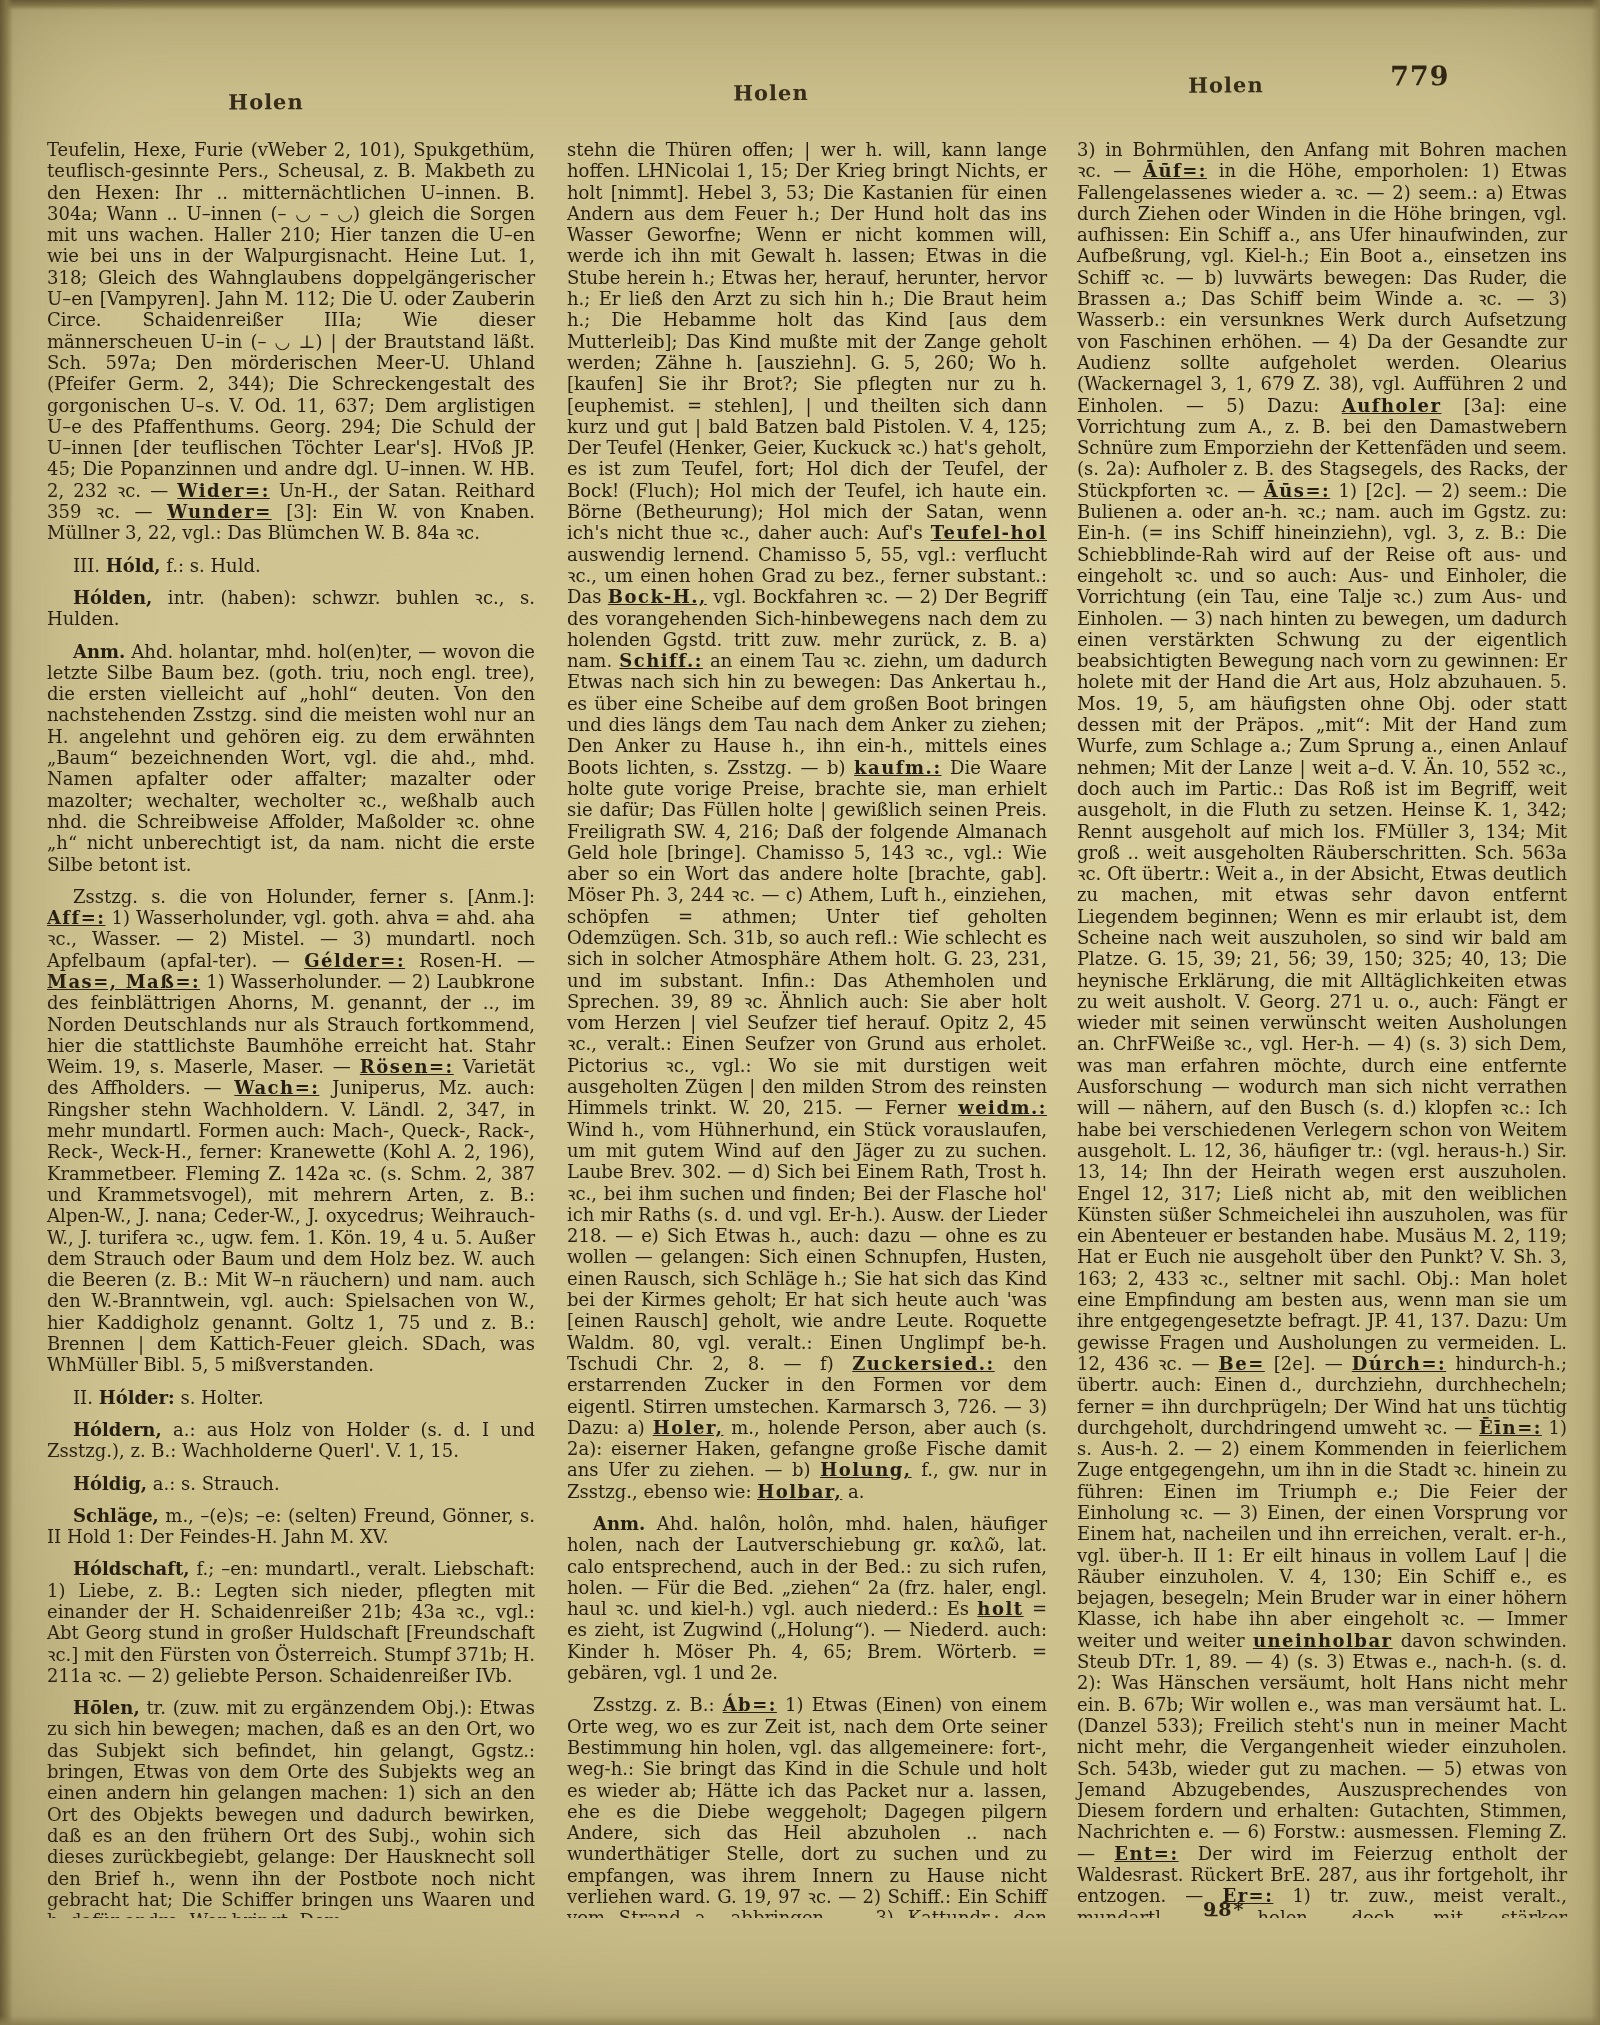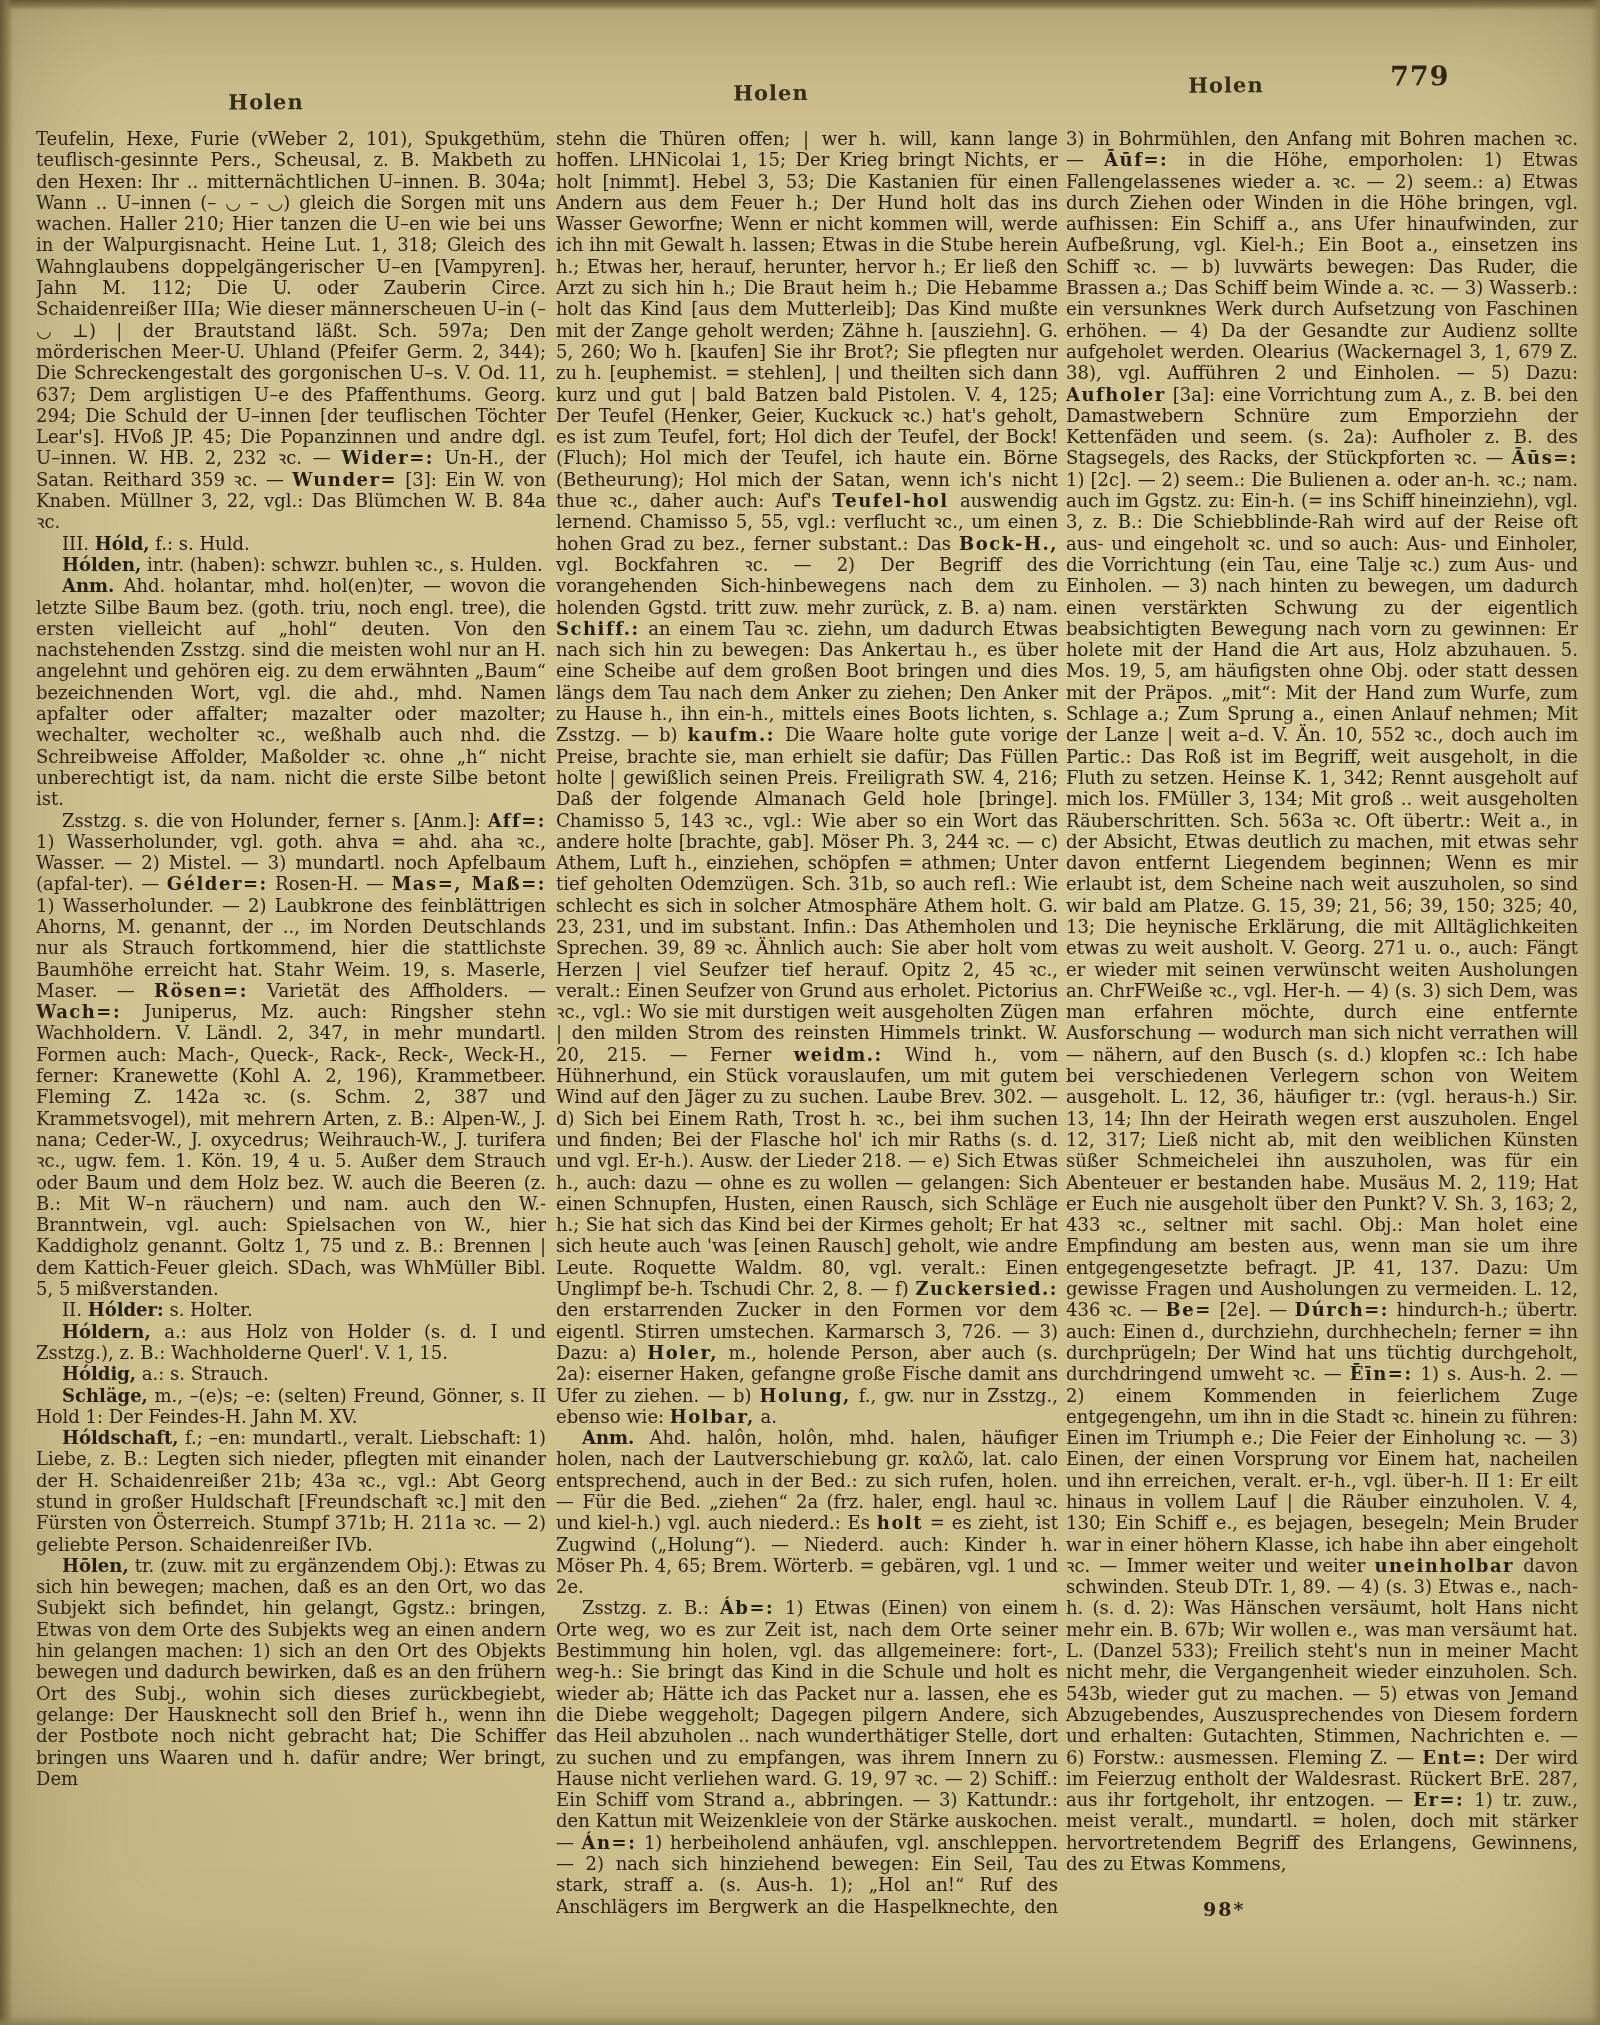--- a/index.html
+++ b/index.html
@@ -25,24 +25,24 @@
   .rh1{left:228px;top:86px;}
   .rh2{left:733px;top:80px;}
   .rh3{left:1188px;top:75px;}
   .pagenum{position:absolute;left:1390px;top:64px;font-weight:bold;font-size:27px;color:#2e2513;letter-spacing:1px;text-align:right;}
   .col{position:absolute;top:128px;height:1790px;overflow:hidden;text-align:justify;
        font-size:18px;line-height:21.3px;color:#261e10;
        text-rendering:optimizeLegibility;}
   .col-1{left:36px;width:510px;}
   .col-2{left:556px;width:502px;}
   .col-3{left:1066px;width:512px;}
-  .col p{margin:0;padding:0;}
+  .col p{margin:11px;padding:0;}
   .col p.indent{text-indent:26px;}
   .hw{font-weight:bold;}
-  .sp{font-weight:bold;letter-spacing:1.5px;}
+  .sp{font-weight:bold;letter-spacing:1.5px;text-decoration:underline;}
   .sig{position:absolute;left:1203px;top:1898px;font-weight:bold;font-size:19px;color:#2c2313;letter-spacing:2px;}
 </style>
 </head>
 <body>
 
 <div class="page">
   <div class="edge-top"></div>
   <div class="edge-left"></div>
   <div class="edge-right"></div>
   <div class="edge-bottom"></div>

